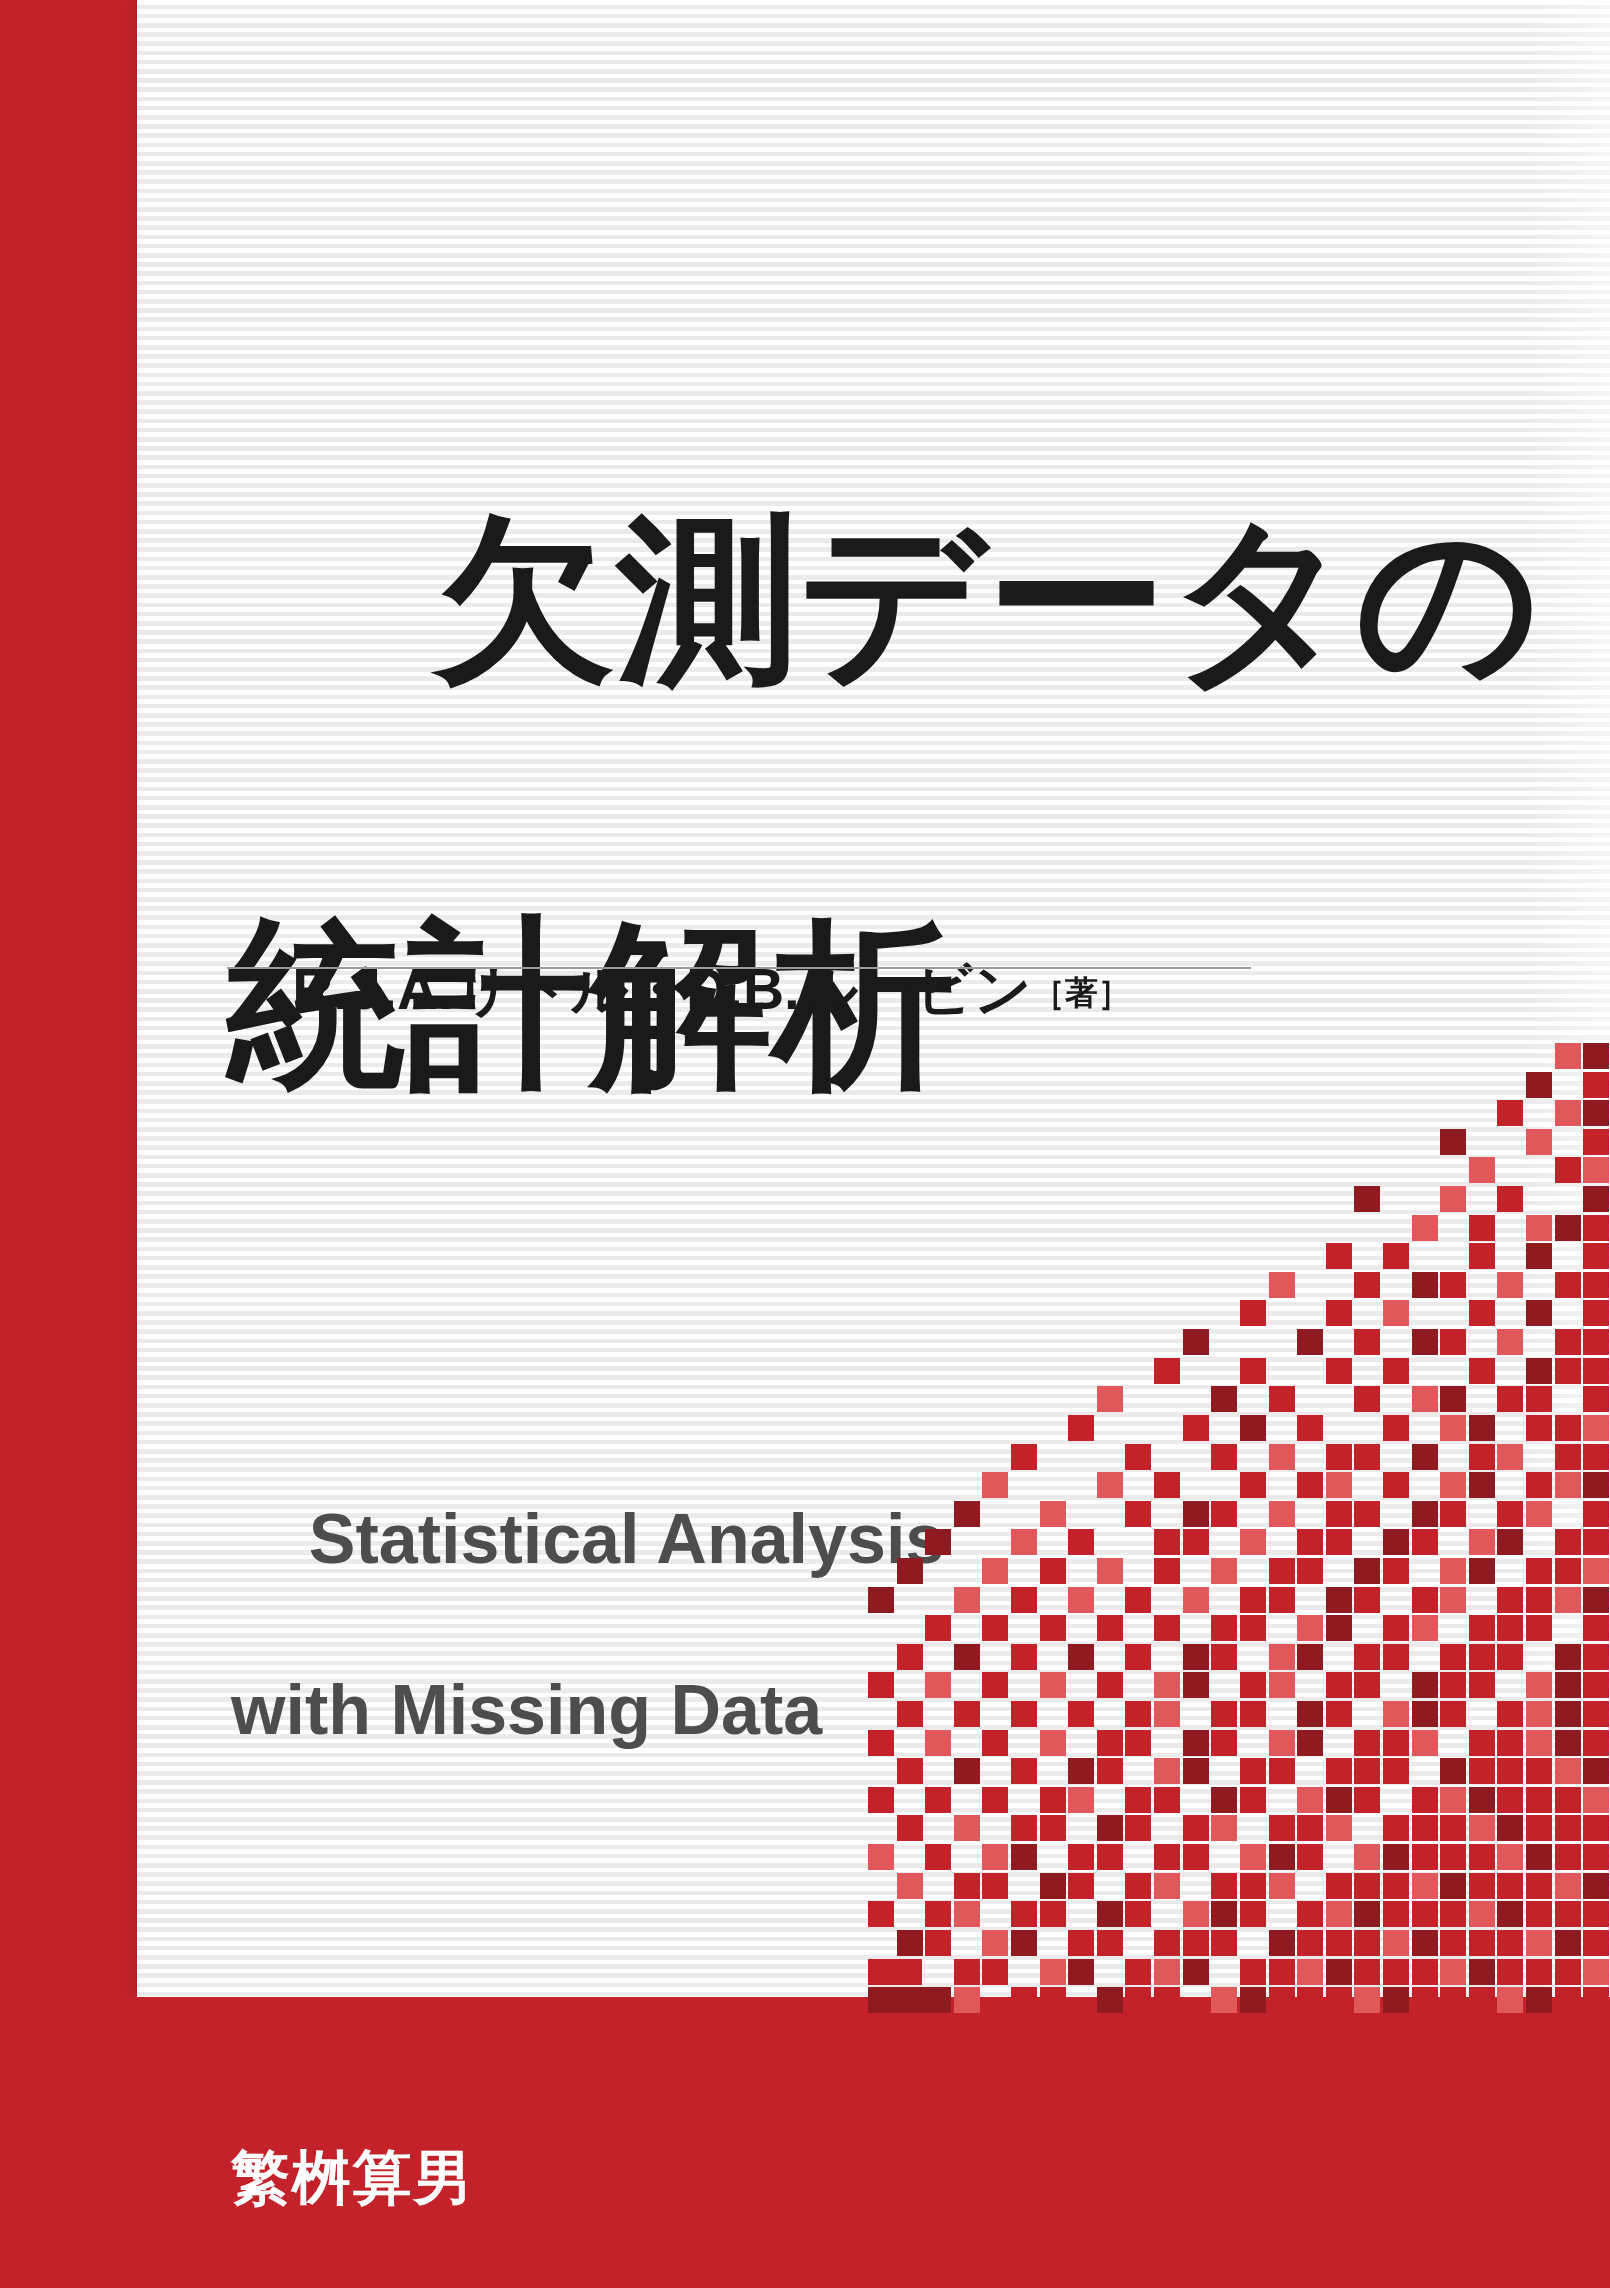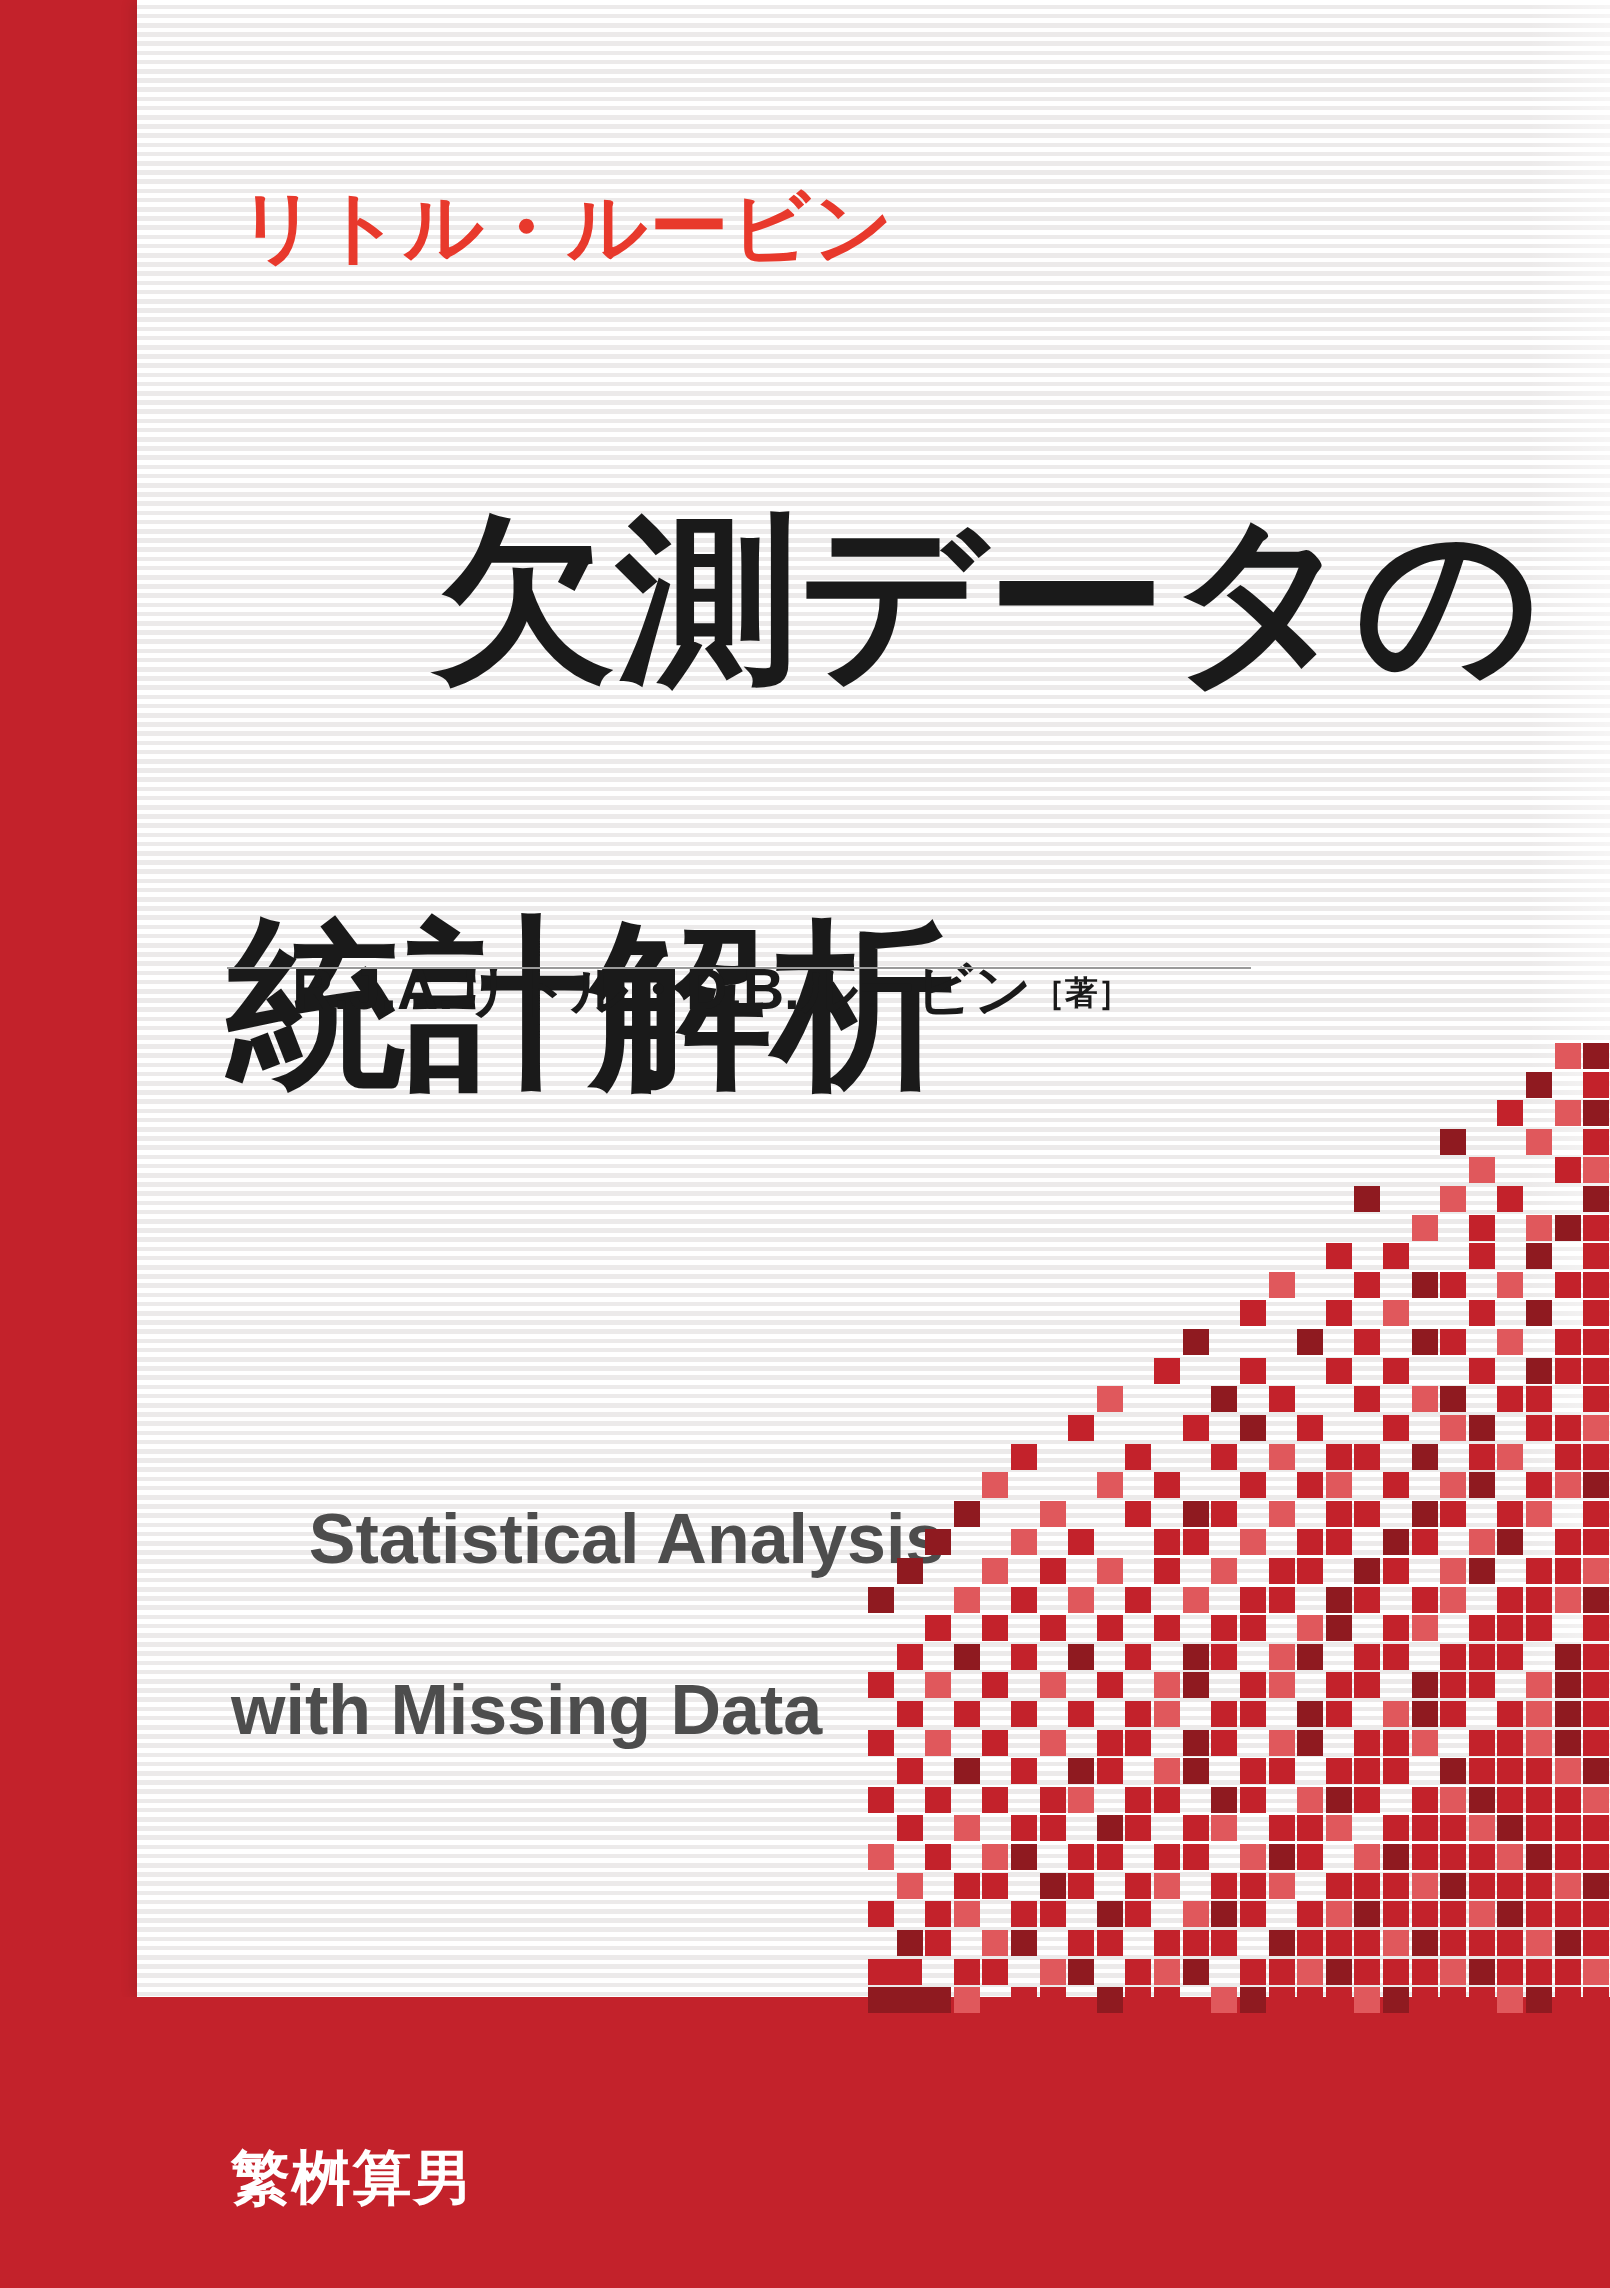--- a/index.html
+++ b/index.html
@@ -178,21 +178,20 @@
 <body>
 
 <div class="cover">
 
   <div class="paper-panel">
     <div class="paper-sheen"></div>
   </div>
 
   <div class="bottom-band"></div>
 
-  <div class="txt series-title">リトル・ルービン</div>
 
   <div class="txt main-title">
     <span>欠測データの</span>
     <span class="line2">統計解析</span>
   </div>
 
   <div class="txt authors-jp">
     <span>R.J.A.リトル・D.B.ルービン</span><span class="role">［著］</span>
   </div>
 

